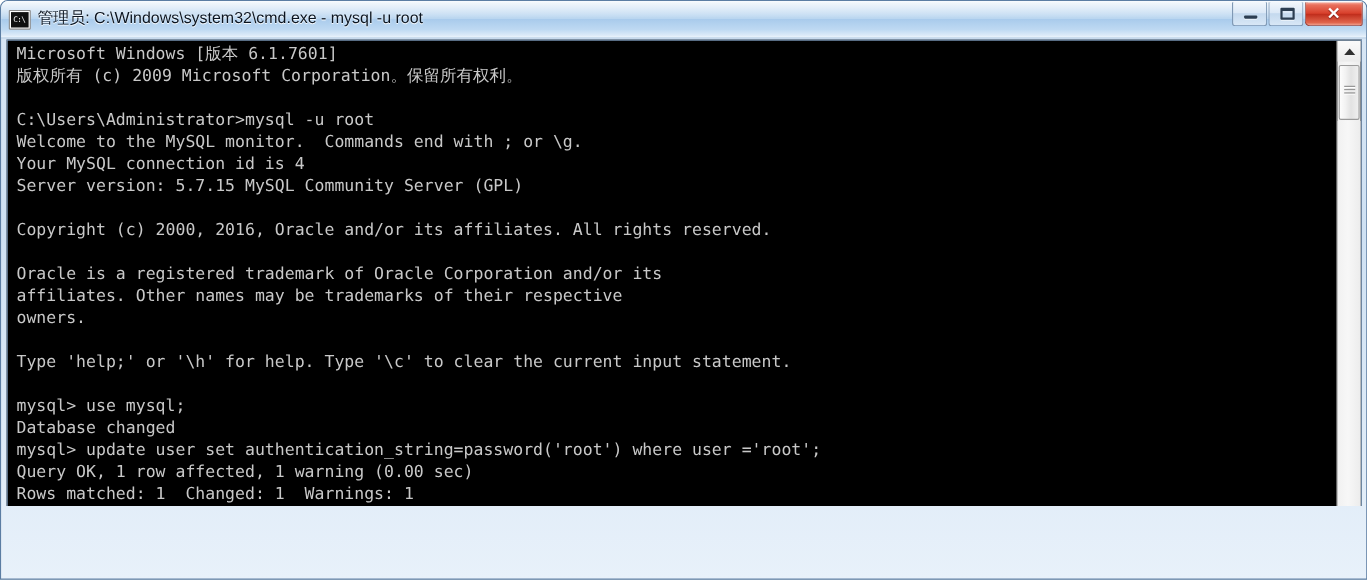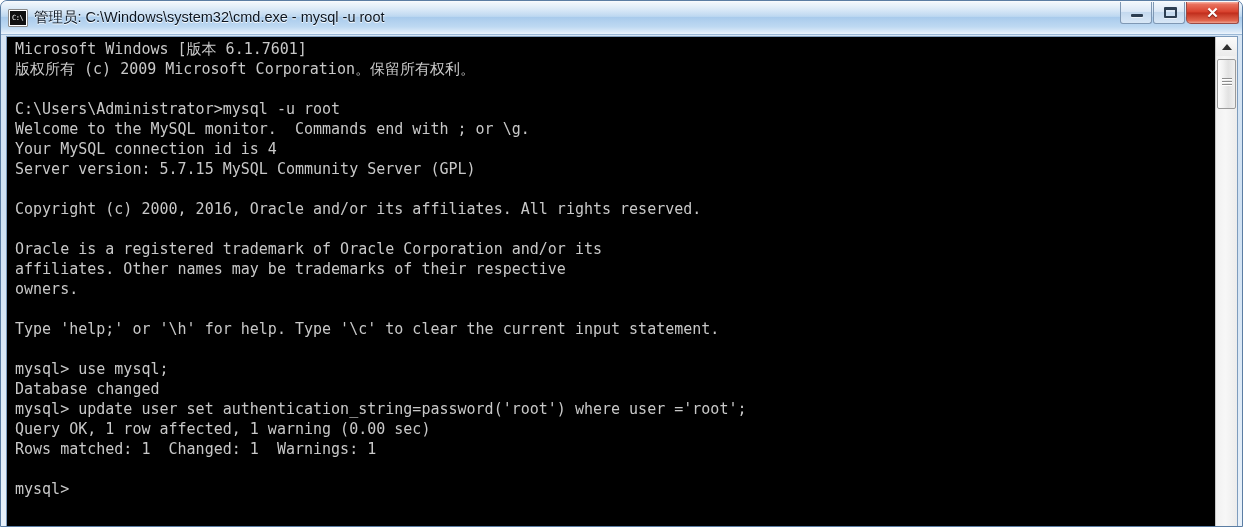--- a/index.html
+++ b/index.html
@@ -159,21 +159,21 @@
     line-height: 18px;
     text-shadow: 0 1px 1px rgba(80,0,0,0.7);
   }
 
   
   #console-area {
     position: absolute;
     left: 5px;
     top: 35px;
     width: 1232px;
-    height: 492px;
+    height: 424px;
     background: #000000;
     border: 1px solid #7e9cbd;
     border-bottom: none;
     box-sizing: border-box;
     overflow: hidden;
     padding-left: 23px;
   }
 
   #console-text {
     position: absolute;

